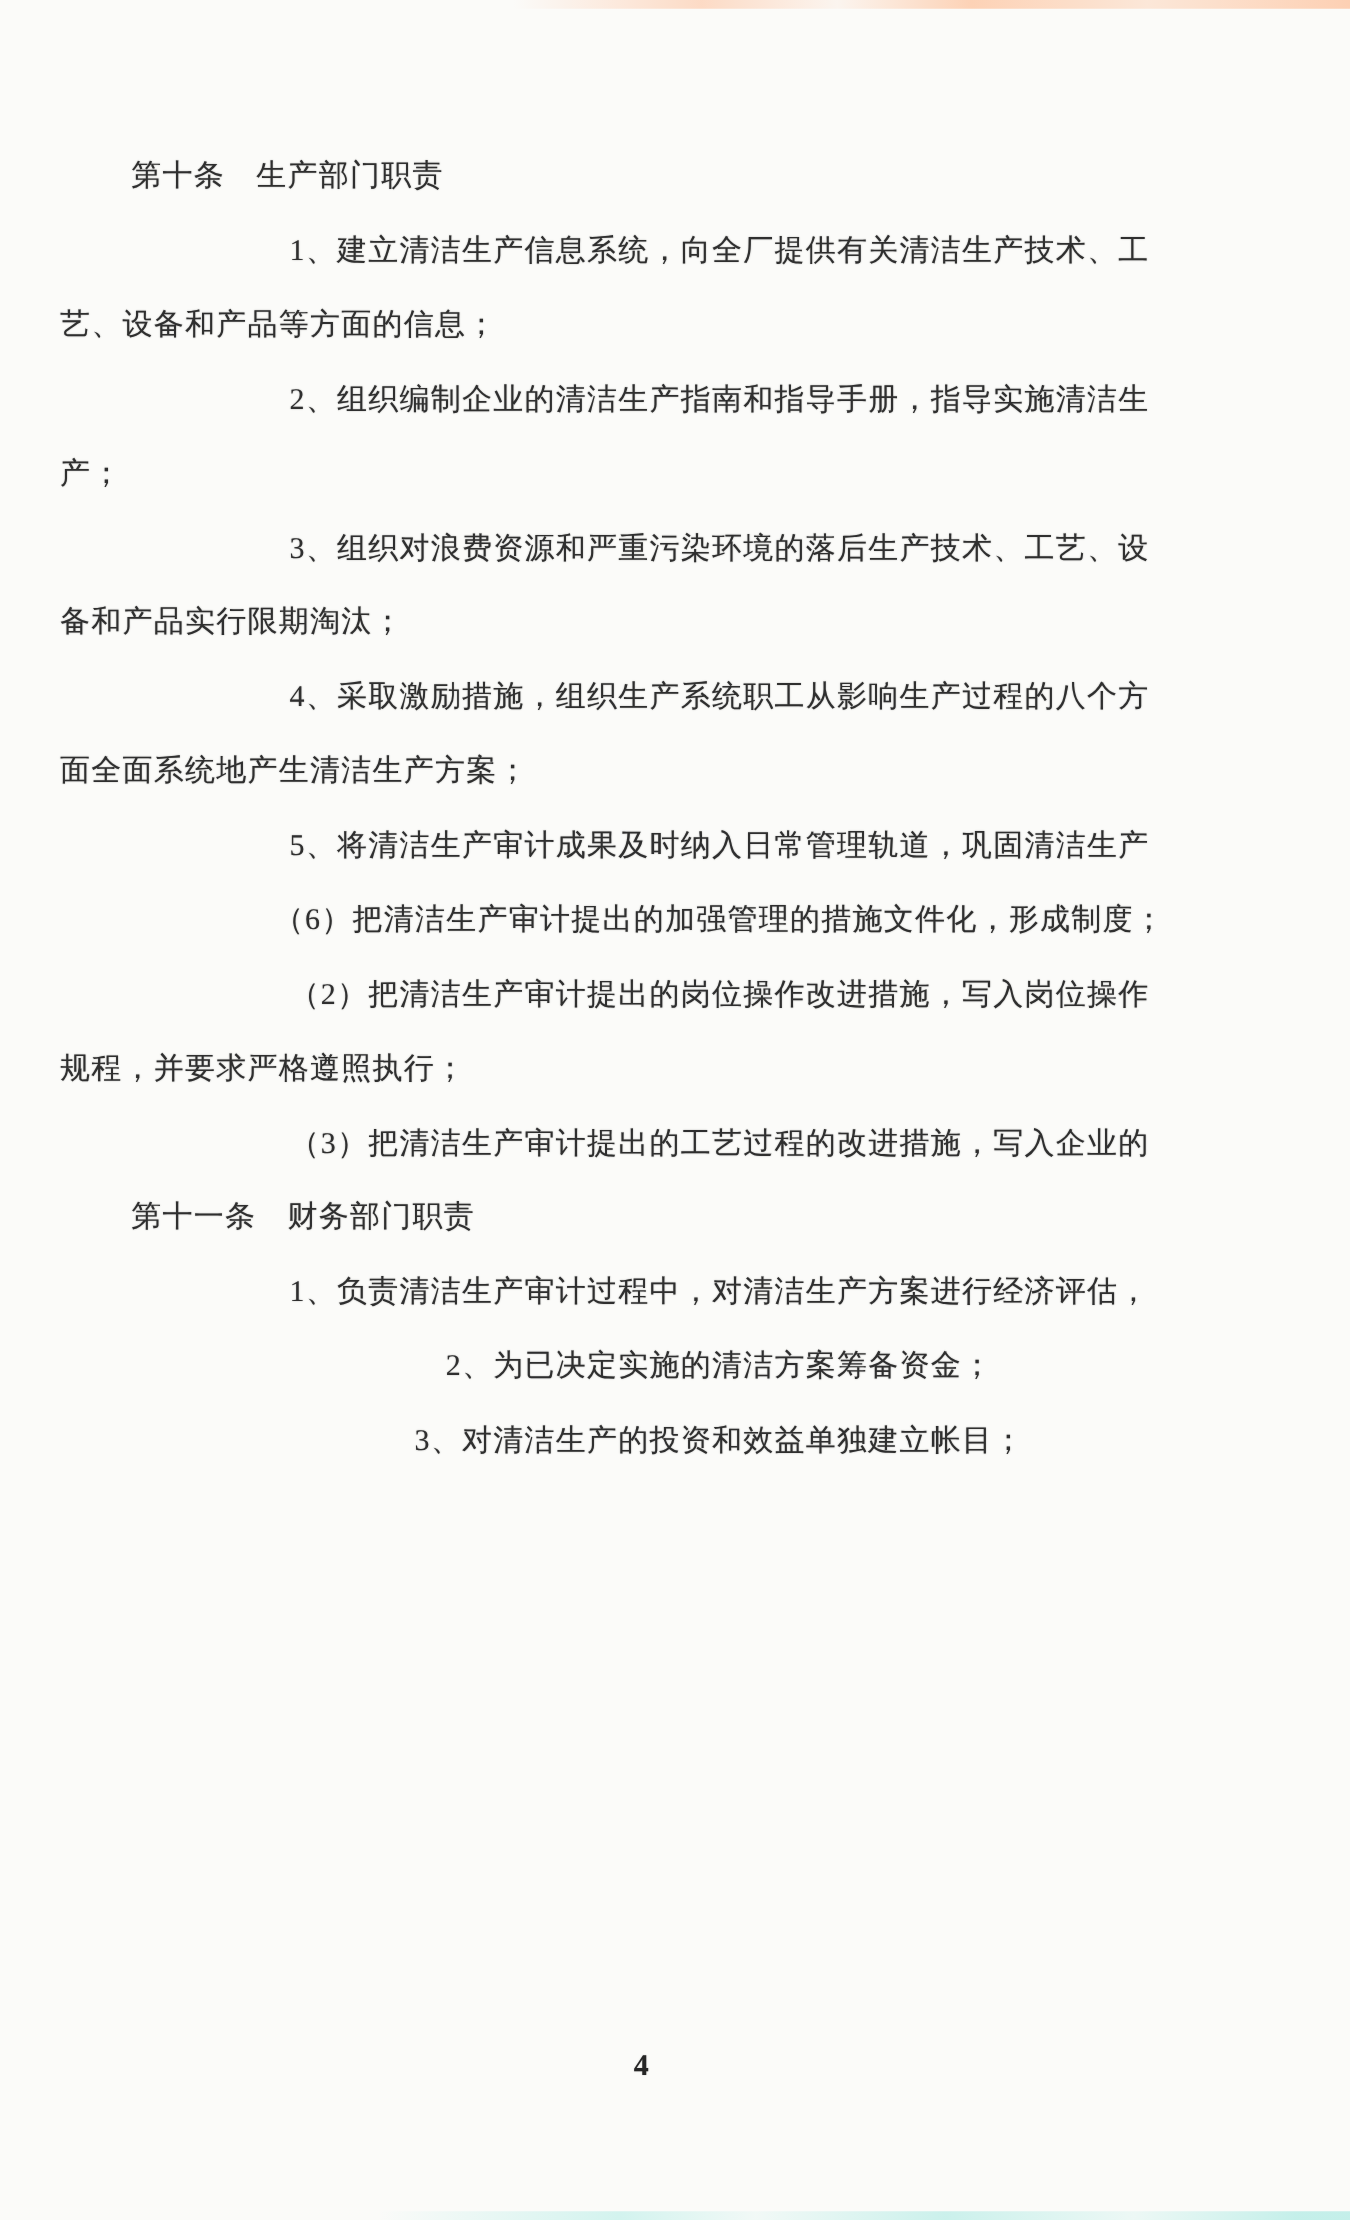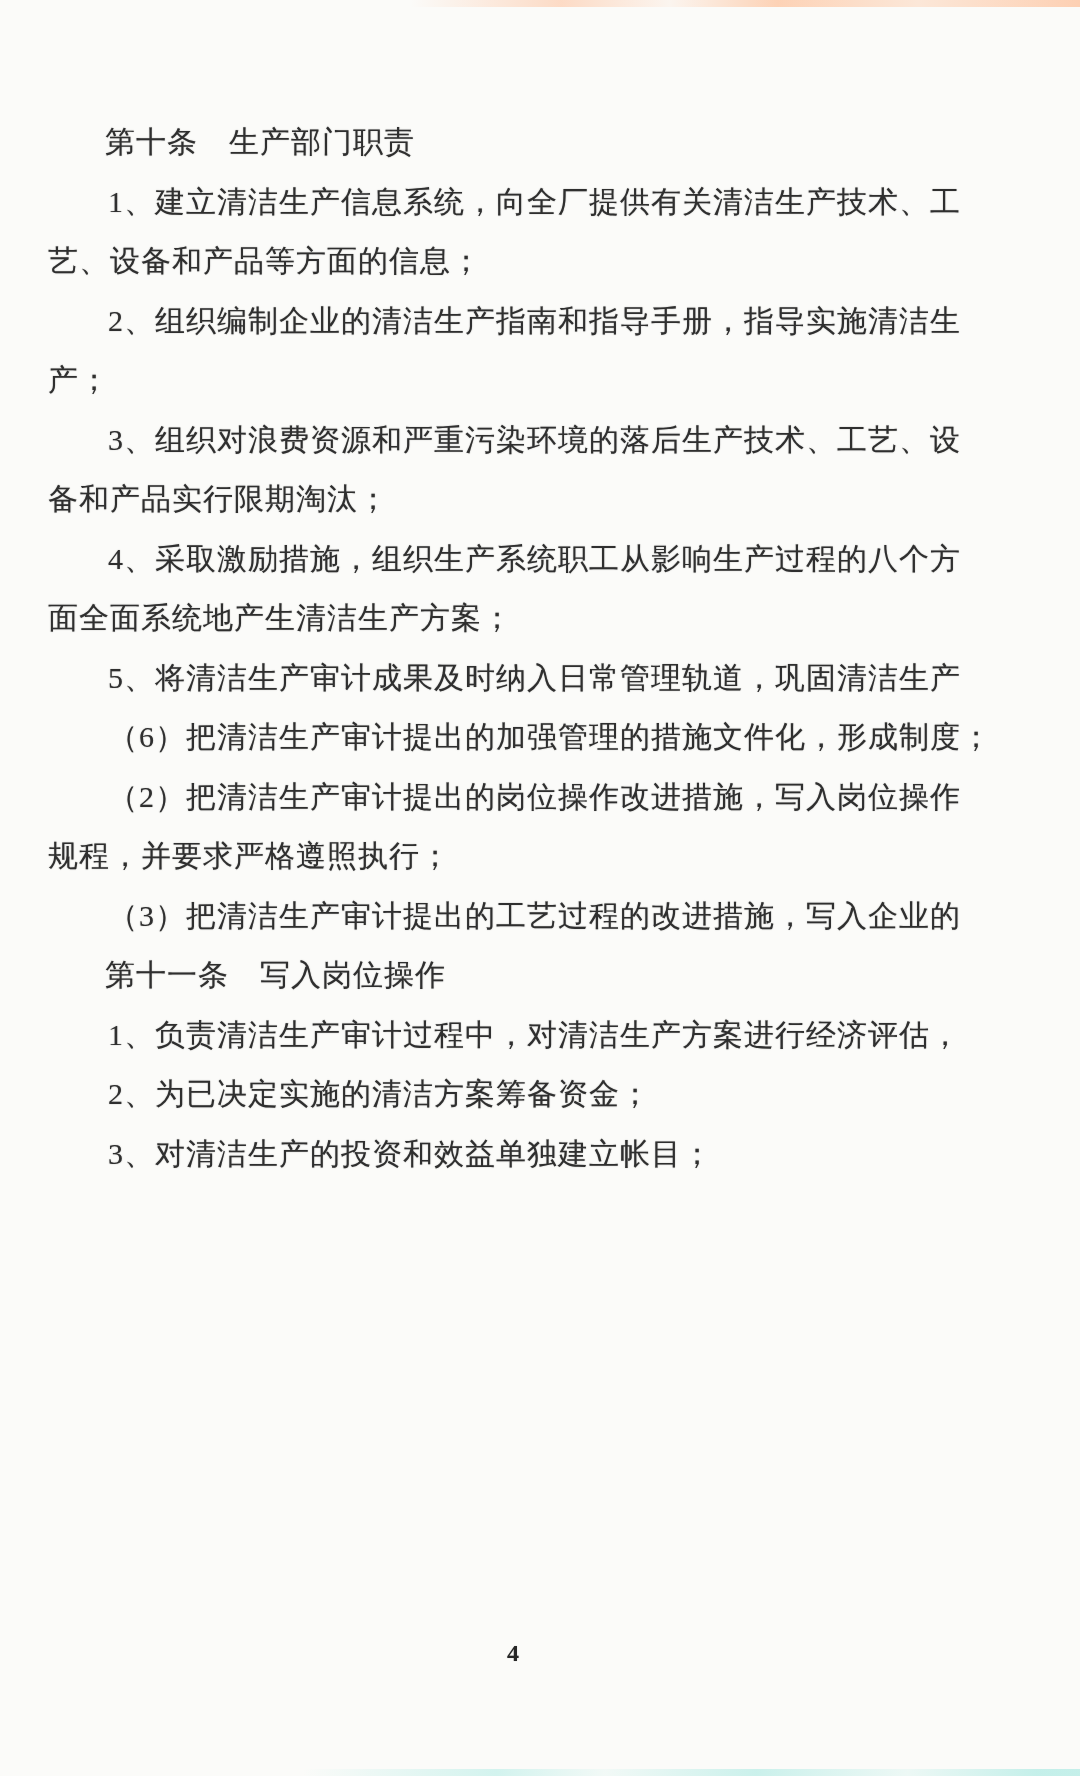--- a/index.html
+++ b/index.html
@@ -51,28 +51,29 @@
   }
   .content {
     position: absolute;
     left: 48px;
     top: 112px;
     width: 995px;
   }
   .line {
     height: 59.5px;
     line-height: 59.5px;
-    font-size: 30px;
+    font-size: 24px;
     letter-spacing: 1px;
     color: var(--text);
     text-shadow: 0 0 1.2px rgba(45,45,45,0.45);
     white-space: nowrap;
   }
   .indent {
     text-indent: 60px;
+    text-align: center;
   }
   .heading {
     text-indent: 57px;
   }
   .page-number {
     position: absolute;
     left: 498px;
     top: 1640px;
     width: 30px;
     text-align: center;
@@ -96,21 +97,21 @@
     <div class="line">产；</div>
     <div class="line indent">3、组织对浪费资源和严重污染环境的落后生产技术、工艺、设</div>
     <div class="line">备和产品实行限期淘汰；</div>
     <div class="line indent">4、采取激励措施，组织生产系统职工从影响生产过程的八个方</div>
     <div class="line">面全面系统地产生清洁生产方案；</div>
     <div class="line indent">5、将清洁生产审计成果及时纳入日常管理轨道，巩固清洁生产</div>
     <div class="line indent">（6）把清洁生产审计提出的加强管理的措施文件化，形成制度；</div>
     <div class="line indent">（2）把清洁生产审计提出的岗位操作改进措施，写入岗位操作</div>
     <div class="line">规程，并要求严格遵照执行；</div>
     <div class="line indent">（3）把清洁生产审计提出的工艺过程的改进措施，写入企业的</div>
-    <div class="line heading">第十一条　写入岗位操作</div>
+    <div class="line heading">第十一条　财务部门职责</div>
     <div class="line indent">1、负责清洁生产审计过程中，对清洁生产方案进行经济评估，</div>
     <div class="line indent">2、为已决定实施的清洁方案筹备资金；</div>
     <div class="line indent">3、对清洁生产的投资和效益单独建立帐目；</div>
   </div>
 
   <div class="page-number">4</div>
 
   <div class="edge-bottom"></div>
 </div>
 

